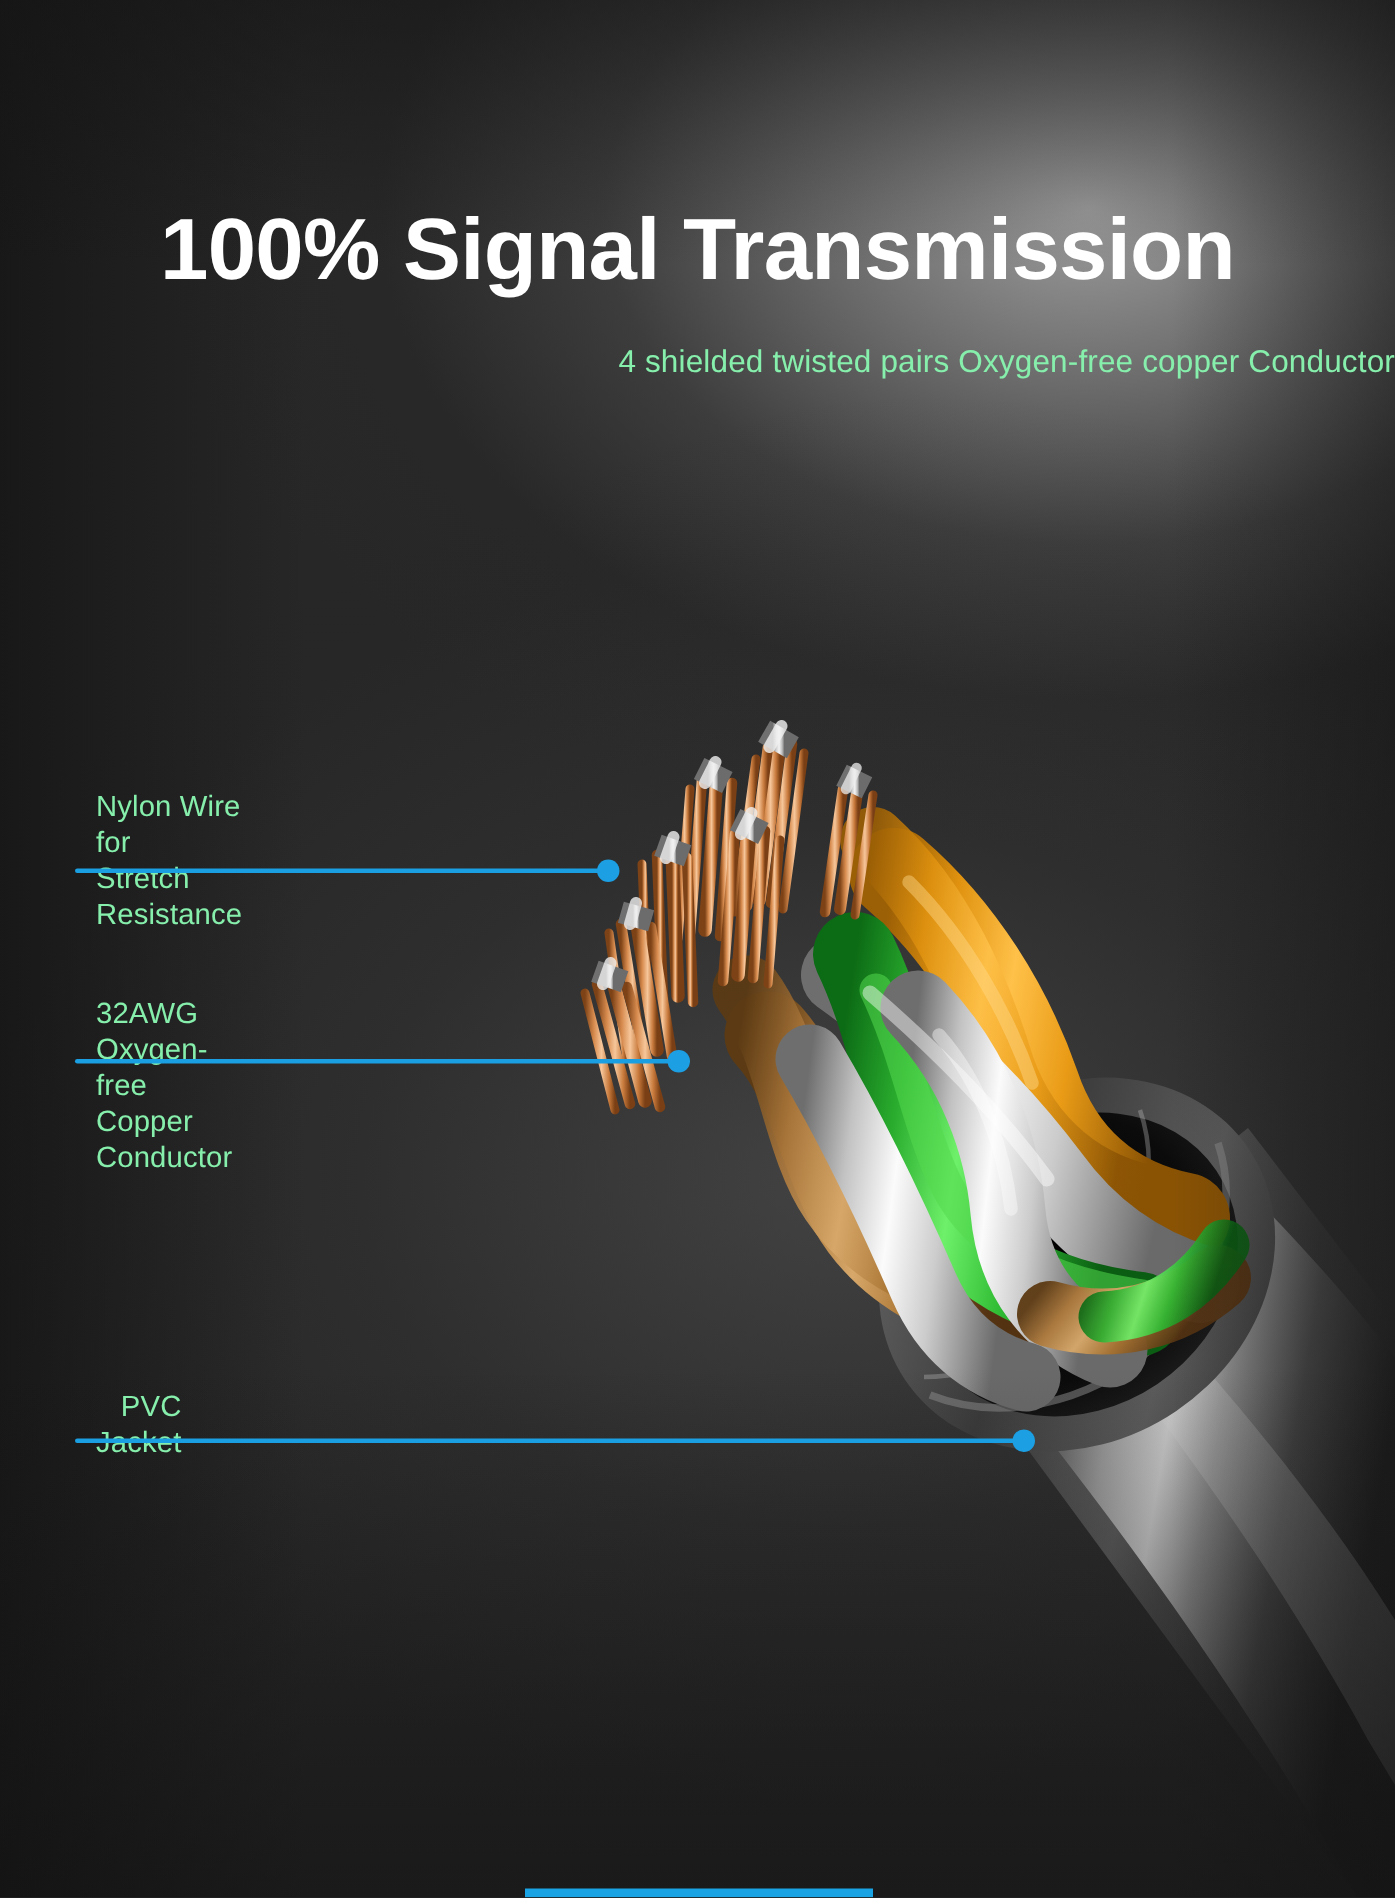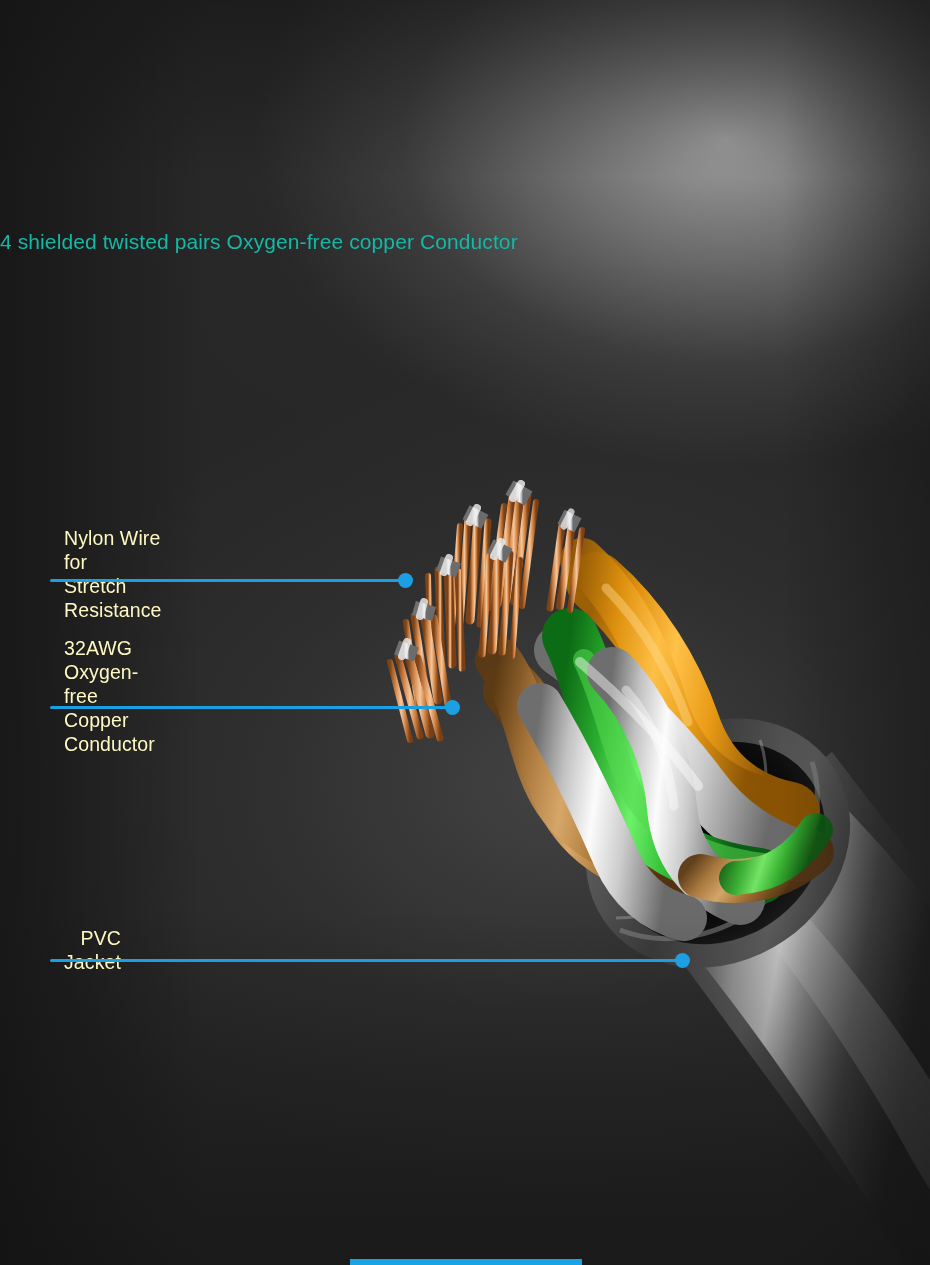--- a/index.html
+++ b/index.html
@@ -71,33 +71,33 @@
     font-size: 58px;
     font-weight: 700;
     letter-spacing: -0.5px;
     line-height: 1.04;
     white-space: nowrap;
   }
   .subhead {
     position: absolute;
     left: 0; right: 0;
     top: 230px;
-    text-align: left;
-    color: #14b8a6;
+    text-align: right;
+    color: #86efac;
     font-size: 21px;
     font-weight: 400;
     letter-spacing: 0.1px;
     white-space: nowrap;
   }
 
   
   .callout { position: absolute; }
   .callout-text {
     position: absolute;
-    color: #fef9c3;
+    color: #86efac;
     font-size: 19.5px;
     line-height: 24px;
     white-space: pre-line;
     letter-spacing: 0.1px;
   }
   .leader {
     position: absolute;
     height: 3px;
     background: #1aa0e2;
     border-radius: 2px;
@@ -349,31 +349,32 @@
         <path d="M 550 608 L 562 526" stroke="url(#gCopper)" stroke-width="7"></path>
         <path d="M 570 610 L 582 530" stroke="url(#gCopper)" stroke-width="6"></path>
         <path d="M 566 528 L 573 514" stroke="url(#gNylon)" stroke-width="19" stroke-linecap="butt"></path>
         <path d="M 564 526 L 571 512" stroke="#ededed" stroke-width="7" opacity="0.75"></path>
       </g>
     </g>
   </svg>
 
   <div class="bg-vignette"></div>
 
+  <div class="headline">100% Signal Transmission</div>
   <div class="subhead">4 shielded twisted pairs Oxygen-free copper Conductor</div>
 
   <div class="callout">
     <div class="callout-text" style="left:64px; top:526px;">Nylon Wire for
 Stretch Resistance</div>
     <div class="leader" style="left:50px; top:579px; width:356px;"></div>
     <div class="leader-dot" style="left:398px; top:573px;"></div>
   </div>
 
   <div class="callout">
-    <div class="callout-text" style="left:64px; top:636px;">32AWG Oxygen-free
+    <div class="callout-text" style="left:64px; top:664px;">32AWG Oxygen-free
 Copper Conductor</div>
     <div class="leader" style="left:50px; top:706px; width:403px;"></div>
     <div class="leader-dot" style="left:445px; top:700px;"></div>
   </div>
 
   <div class="callout">
     <div class="callout-text" style="left:64px; top:926px;text-align:right;">PVC Jacket</div>
     <div class="leader" style="left:50px; top:959px; width:633px;"></div>
     <div class="leader-dot" style="left:675px; top:953px;"></div>
   </div>

